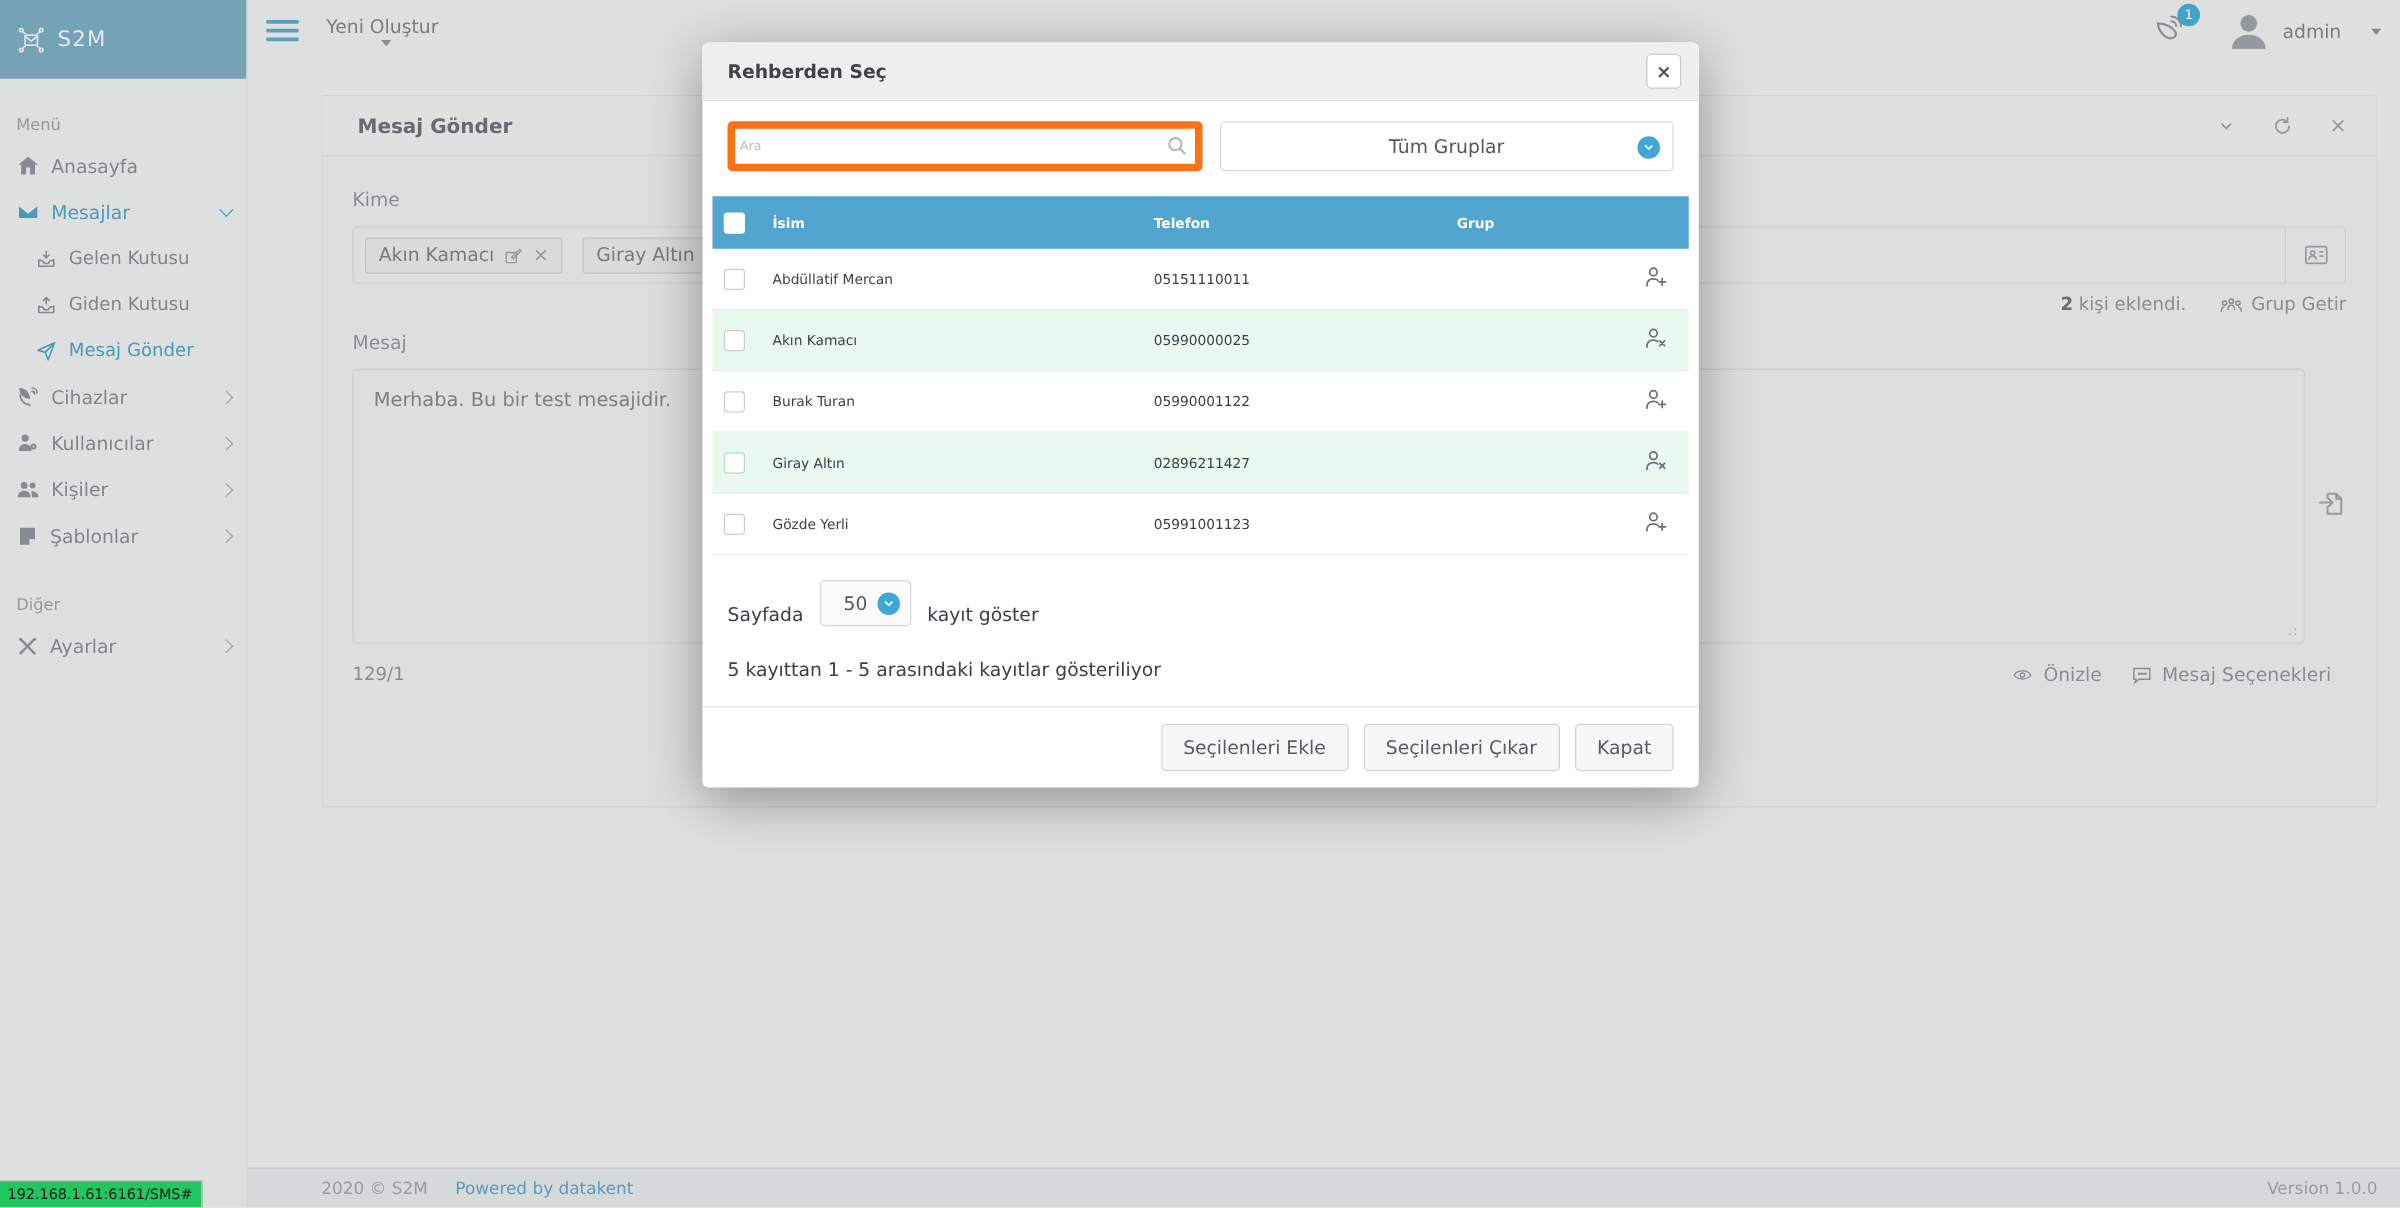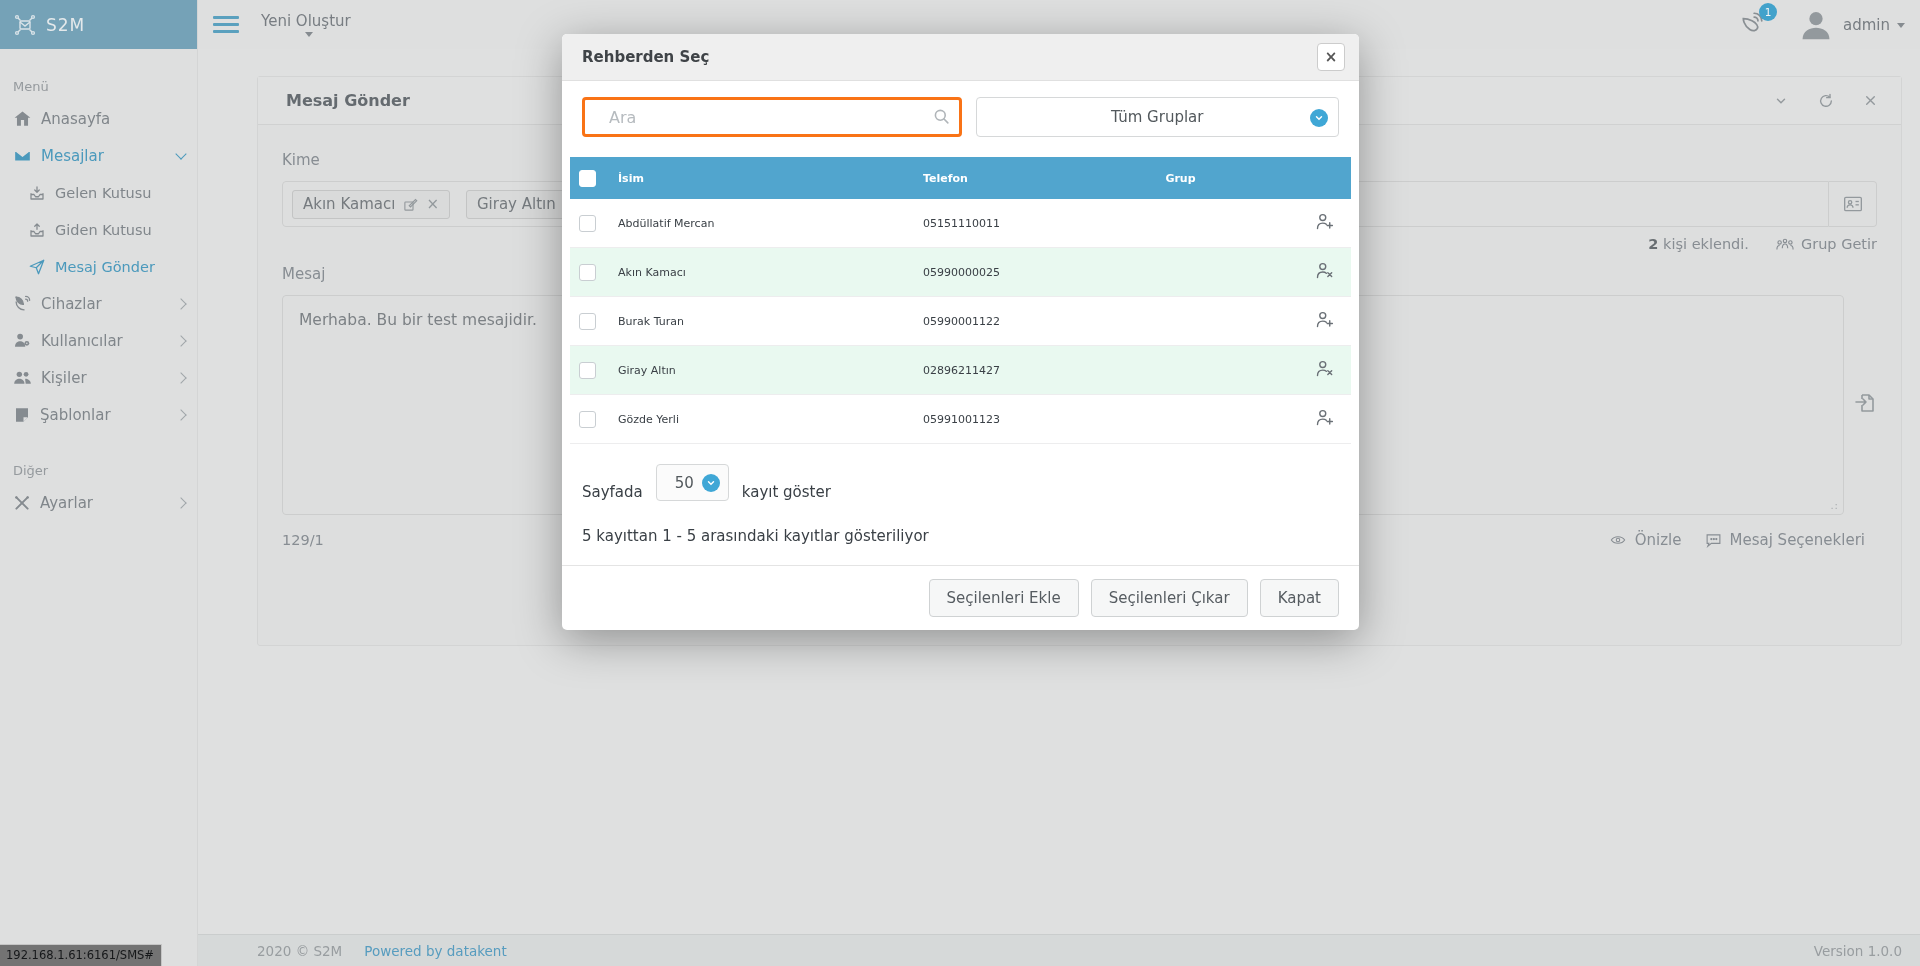--- a/index.html
+++ b/index.html
@@ -3,41 +3,41 @@
 <meta charset="utf-8">
 <style>
   * { margin:0; padding:0; box-sizing:border-box; }
   html,body { width:1920px; height:966px; overflow:hidden; }
   body { font-family:"DejaVu Sans","Liberation Sans",sans-serif; background:#e9eaea; position:relative; color:#868c91; }
 
   .ic { display:inline-block; vertical-align:middle; flex:none; }
 
   
   .sidebar { position:absolute; left:0; top:0; width:197px; height:966px; background:#e8e9e9; box-shadow:1px 0 0 #dddede; z-index:2; }
-  .brand { height:49px; background:#7aa9bf; display:flex; align-items:center; padding-left:13px; }
+  .brand { height:63px; background:#7aa9bf; display:flex; align-items:center; padding-left:13px; }
   .brand-title { color:#eef3f5; font-size:17px; letter-spacing:1px; margin-left:9px; font-weight:400; }
   .side-label { font-size:13px; color:#9ca1a5; padding:0 0 0 13px; margin-top:30px; margin-bottom:6px; }
   .side-item { display:flex; align-items:center; height:37px; padding:0 12px 0 13px; font-size:15px; color:#868c91; cursor:pointer; }
   .side-item .lbl { margin-left:9px; flex:1; white-space:nowrap; }
   .side-item.sub { padding-left:28px; font-size:14.5px; }
   .side-item.active { color:#4fa0c4; }
   .chev-right { width:8px; height:8px; border-right:1.6px solid #a7acb0; border-top:1.6px solid #a7acb0; transform:rotate(45deg); }
   .chev-down  { width:8px; height:8px; border-right:1.6px solid #4fa0c4; border-bottom:1.6px solid #4fa0c4; transform:rotate(45deg); margin-top:-4px; }
 
   
   .topbar { position:absolute; left:197px; top:0; width:1723px; height:49px; background:#e8e9e9; display:flex; align-items:center; }
   .hamburger { margin-left:16px; width:26px; cursor:pointer; }
   .hamburger div { height:3px; background:#5ea7c6; margin:4px 0; border-radius:1px; }
   .new-btn { margin-left:22px; font-size:15px; color:#7d8388; display:flex; align-items:center; cursor:pointer;flex-direction:column; }
   .caret { width:0; height:0; border-left:4.5px solid transparent; border-right:4.5px solid transparent; border-top:5px solid #8b9196; margin-left:7px; margin-top:2px; }
   .topbar-right { margin-left:auto; display:flex; align-items:center; }
   .notif { position:relative; width:30px; height:30px; color:#8f959a; cursor:pointer; margin-right:28px; }
   .notif-badge { position:absolute; top:-7px; right:-8px; width:18px; height:18px; border-radius:50%; background:#45a9d4; color:#fff; font-size:10.5px; display:flex; align-items:center; justify-content:center; }
   .avatar { color:#9aa0a4; margin-right:8px; cursor:pointer; }
-  .admin { font-size:15px; color:#7d8388; display:flex; align-items:center; margin-right:15px; cursor:pointer; }
+  .admin { font-size:15px; color:#7d8388; display:flex; align-items:center; margin-right:15px; cursor:pointer;gap:17px; }
 
   
   .panel { position:absolute; left:257px; top:76px; width:1645px; height:570px; background:#e7e8e8; border:1px solid #dcdddd; border-radius:3px; }
   .panel-hd { height:48px; background:#e9eaea; border-bottom:1px solid #d9dada; display:flex; align-items:center; padding:0 24px 0 28px; }
   .panel-title { font-size:16px; font-weight:600; color:#6a7075; }
   .panel-tools { margin-left:auto; display:flex; align-items:center; gap:30px; color:#9aa0a4; }
   .panel-tools .t { cursor:pointer; display:flex; align-items:center; }
   .panel-body { padding:0 24px; position:relative; height:521px; }
   .fld-label { font-size:15px; color:#8d9399; }
   .lab-kime { padding-top:26px; }
@@ -56,32 +56,32 @@
   .resize-dots { position:absolute; right:4px; bottom:3px; color:#aeb2b5; font-size:10px; letter-spacing:1px; }
   .msg-side-btn { margin-left:9px; color:#9aa0a4; cursor:pointer; }
   .counter-row { display:flex; align-items:center; margin-top:16px; font-size:14.5px; color:#8d9399; }
   .counter-right { margin-left:auto; display:flex; align-items:center; gap:22px; margin-right:12px; }
   .link-gray { display:flex; align-items:center; gap:7px; color:#8d9399; cursor:pointer; font-size:15px; }
 
   
   .footer { position:absolute; left:197px; bottom:0; width:1723px; height:32px; background:#dfe2e2; border-top:1px solid #d3d6d6; display:flex; align-items:center; font-size:13.5px; color:#9fa4a7; padding:0 18px 0 60px; }
   .footer .pow { color:#5ba3c7; margin-left:22px; cursor:pointer; }
   .footer .ver { margin-left:auto; }
-  .status-tip { position:absolute; left:0; bottom:0; background:#737373; border:1px solid #c5c5c5; border-left:none; border-bottom:none; font-size:11.5px; color:#16181a; padding:3px 7px 4px 6px; z-index:10; }
+  .status-tip { position:absolute; left:0; bottom:0; background:#22c55e; border:1px solid #c5c5c5; border-left:none; border-bottom:none; font-size:11.5px; color:#16181a; padding:3px 7px 4px 6px; z-index:10; }
 
   
   .backdrop { position:absolute; inset:0; background:rgba(0,0,0,0.04); z-index:3; }
   .modal { position:absolute; left:562px; top:34px; width:797px; z-index:5; background:#fff; border-radius:5px; box-shadow:0 10px 45px rgba(0,0,0,.35); }
   .modal-hd { height:47px; background:#efefef; border-bottom:1px solid #e0e0e0; border-radius:5px 5px 0 0; display:flex; align-items:center; padding:0 14px 0 20px; }
   .modal-title { font-size:15px; font-weight:700; color:#3f4347; }
   .modal-close { margin-left:auto; width:28px; height:28px; background:#fff; border:1px solid #ccc; border-radius:4px; color:#555; font-size:15px; font-weight:700; display:flex; align-items:center; justify-content:center; cursor:pointer; }
   .modal-body { padding:16px 20px 0 20px; }
   .ctrl-row { display:flex; gap:14px; }
   .search-wrap { position:relative; flex:1.05; }
-  .search-input { width:100%; height:40px; border:3px solid #f97316; border-radius:4px; padding:0 38px 0 24px; font-size:16px; color:#52585c; background:#fff; outline:none; font-family:inherit; }
+  .search-input { width:100%; height:40px; border:6px solid #f97316; border-radius:4px; padding:0 38px 0 4px; font-size:10px; color:#52585c; background:#fff; outline:none; font-family:inherit; }
   .search-input::placeholder { color:#b6bbbf; }
   .search-ico { position:absolute; right:11px; top:10px; color:#b0b5b9; }
   .select-box { flex:1; height:40px; border:1px solid #d6d8d9; border-radius:4px; display:flex; align-items:center; justify-content:center; position:relative; font-size:15px; color:#52585c; cursor:pointer; }
   .blue-chev { position:absolute; right:10px; top:11px; width:18px; height:18px; border-radius:50%; background:#3fa7d6; display:flex; align-items:center; justify-content:center; color:#fff; }
   .tbl { margin:20px -12px 0 -12px; }
   .tr { display:flex; align-items:center; height:49px; border-bottom:1px solid #ededee; font-size:11px; color:#3a4046; }
   .tr.head { height:42px; background:#51a5ce; color:#fff; font-weight:600; border-bottom:none; }
   .tr.sel { background:#e9f9f0; }
   .c-check { width:38px; padding-left:9px; display:flex; align-items:center; }
   .cb { width:17px; height:17px; border:1px solid #c9ced2; border-radius:3px; background:#fff; cursor:pointer; }

